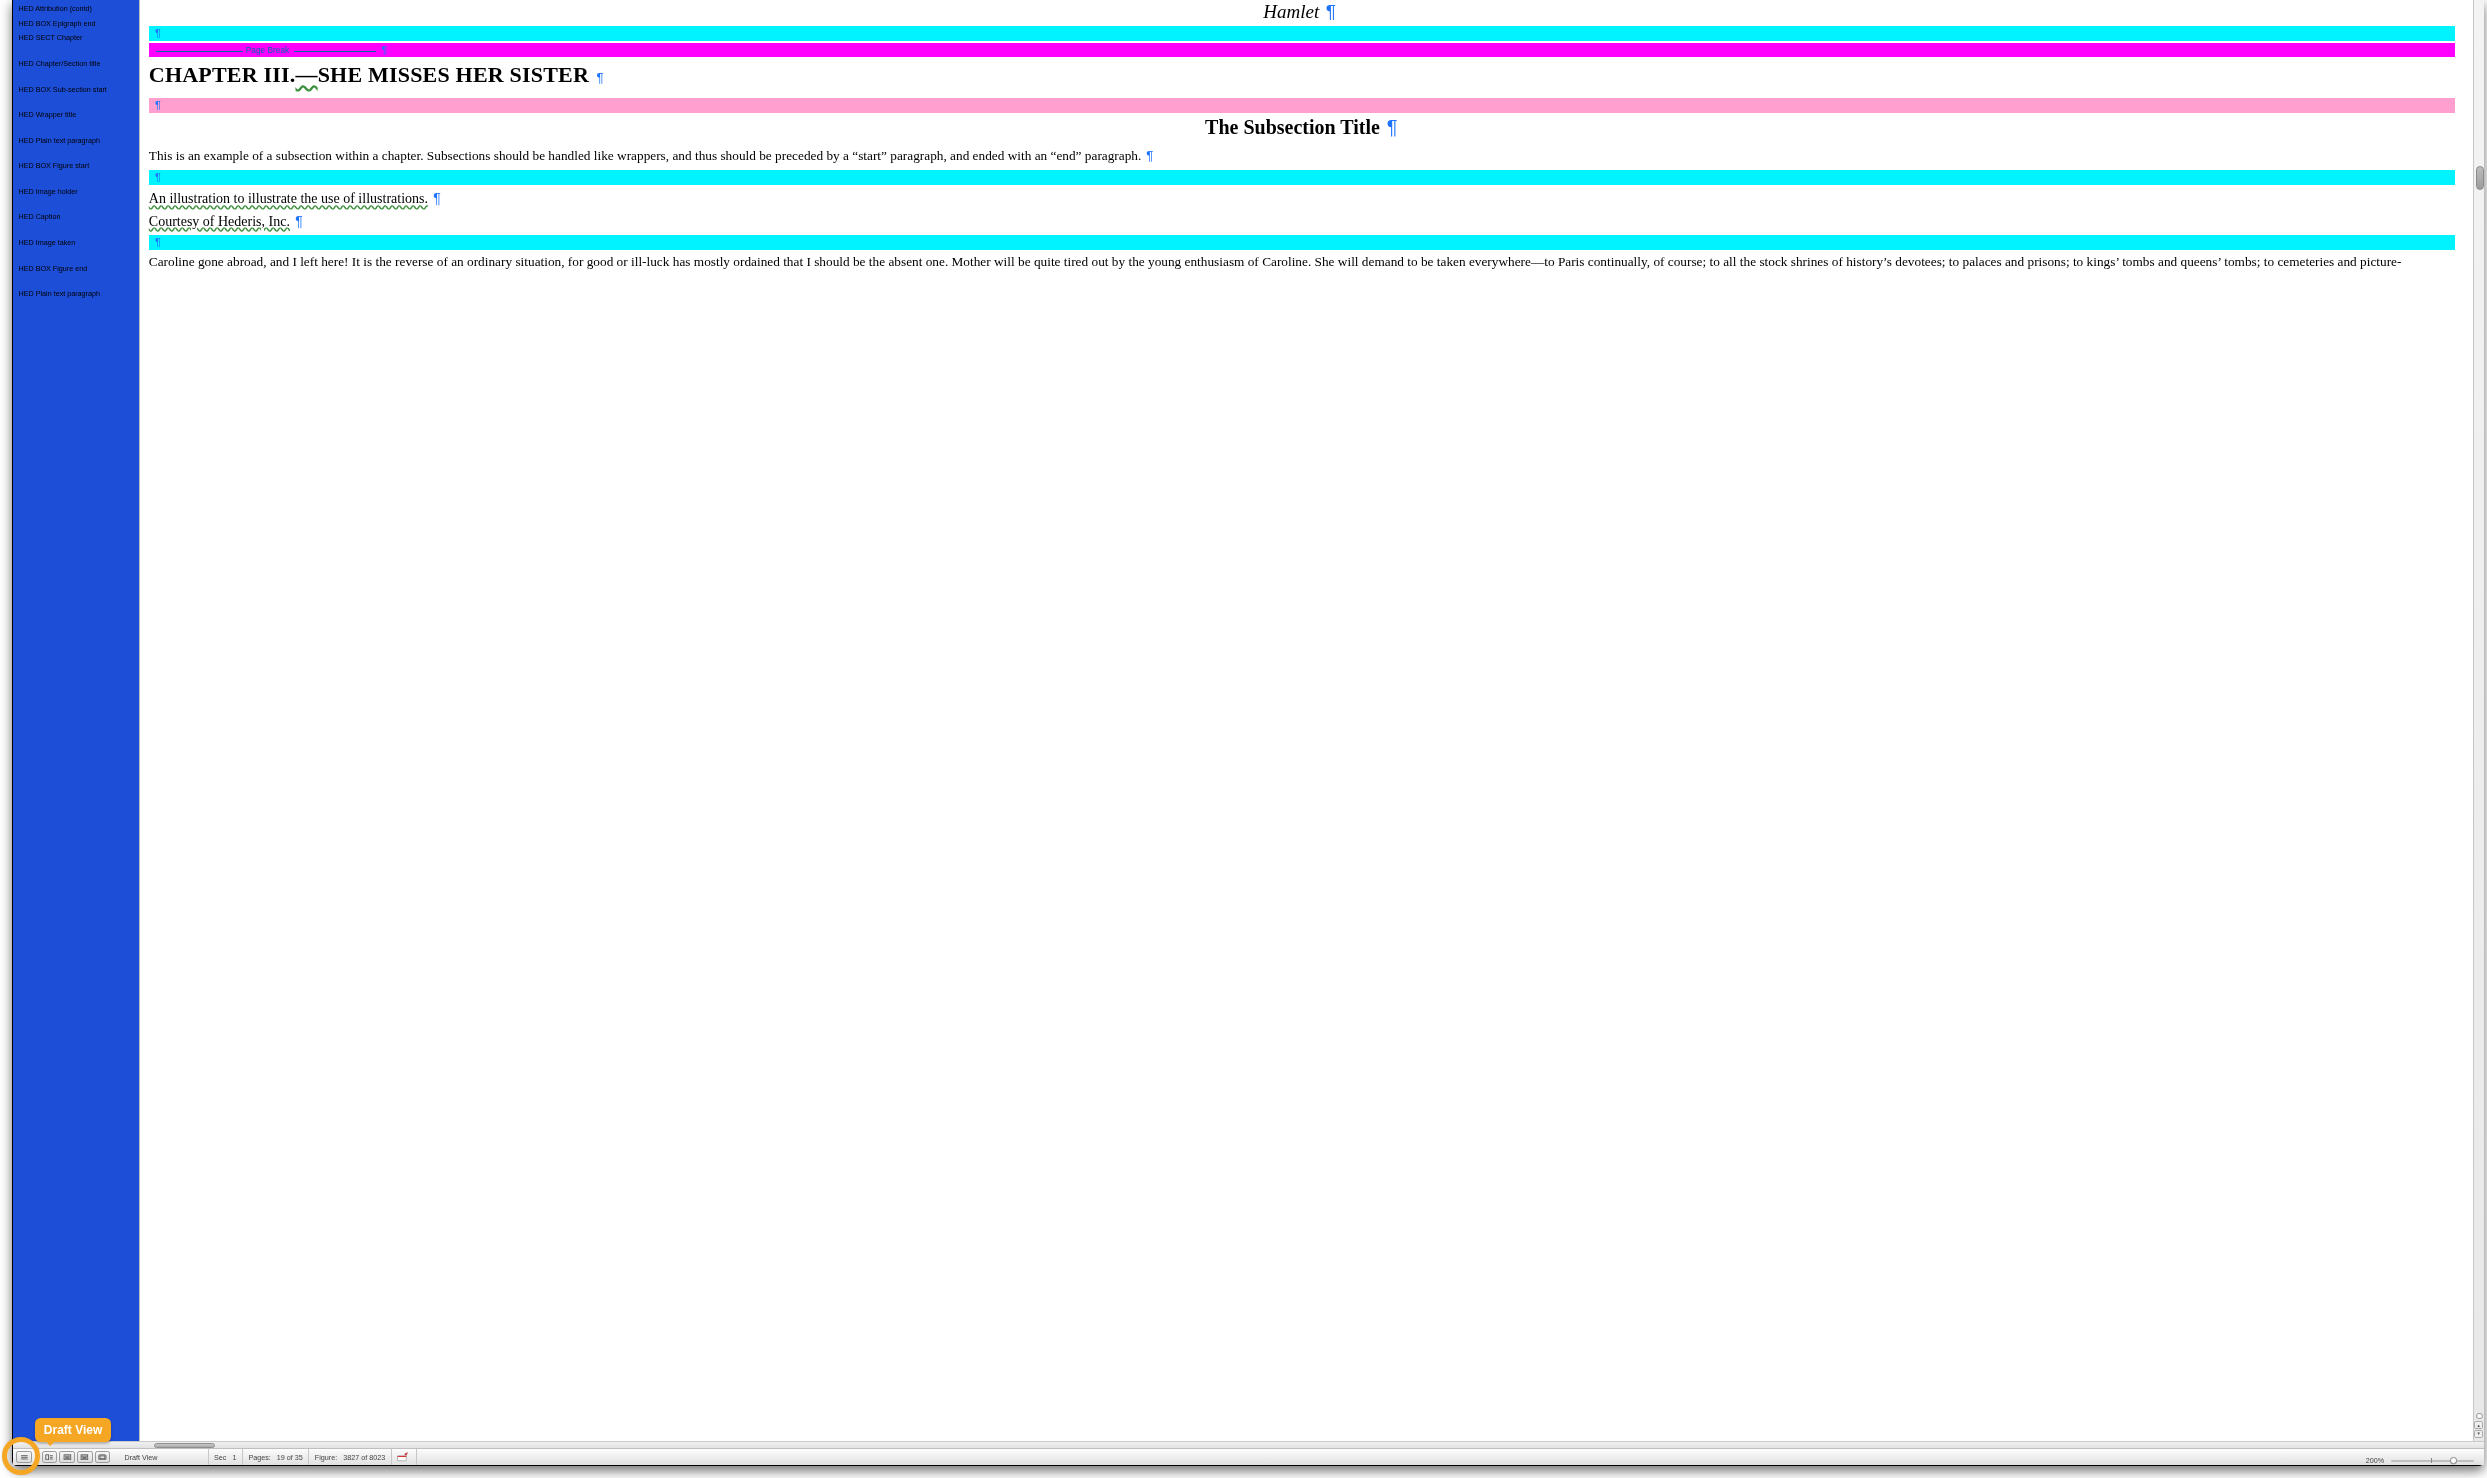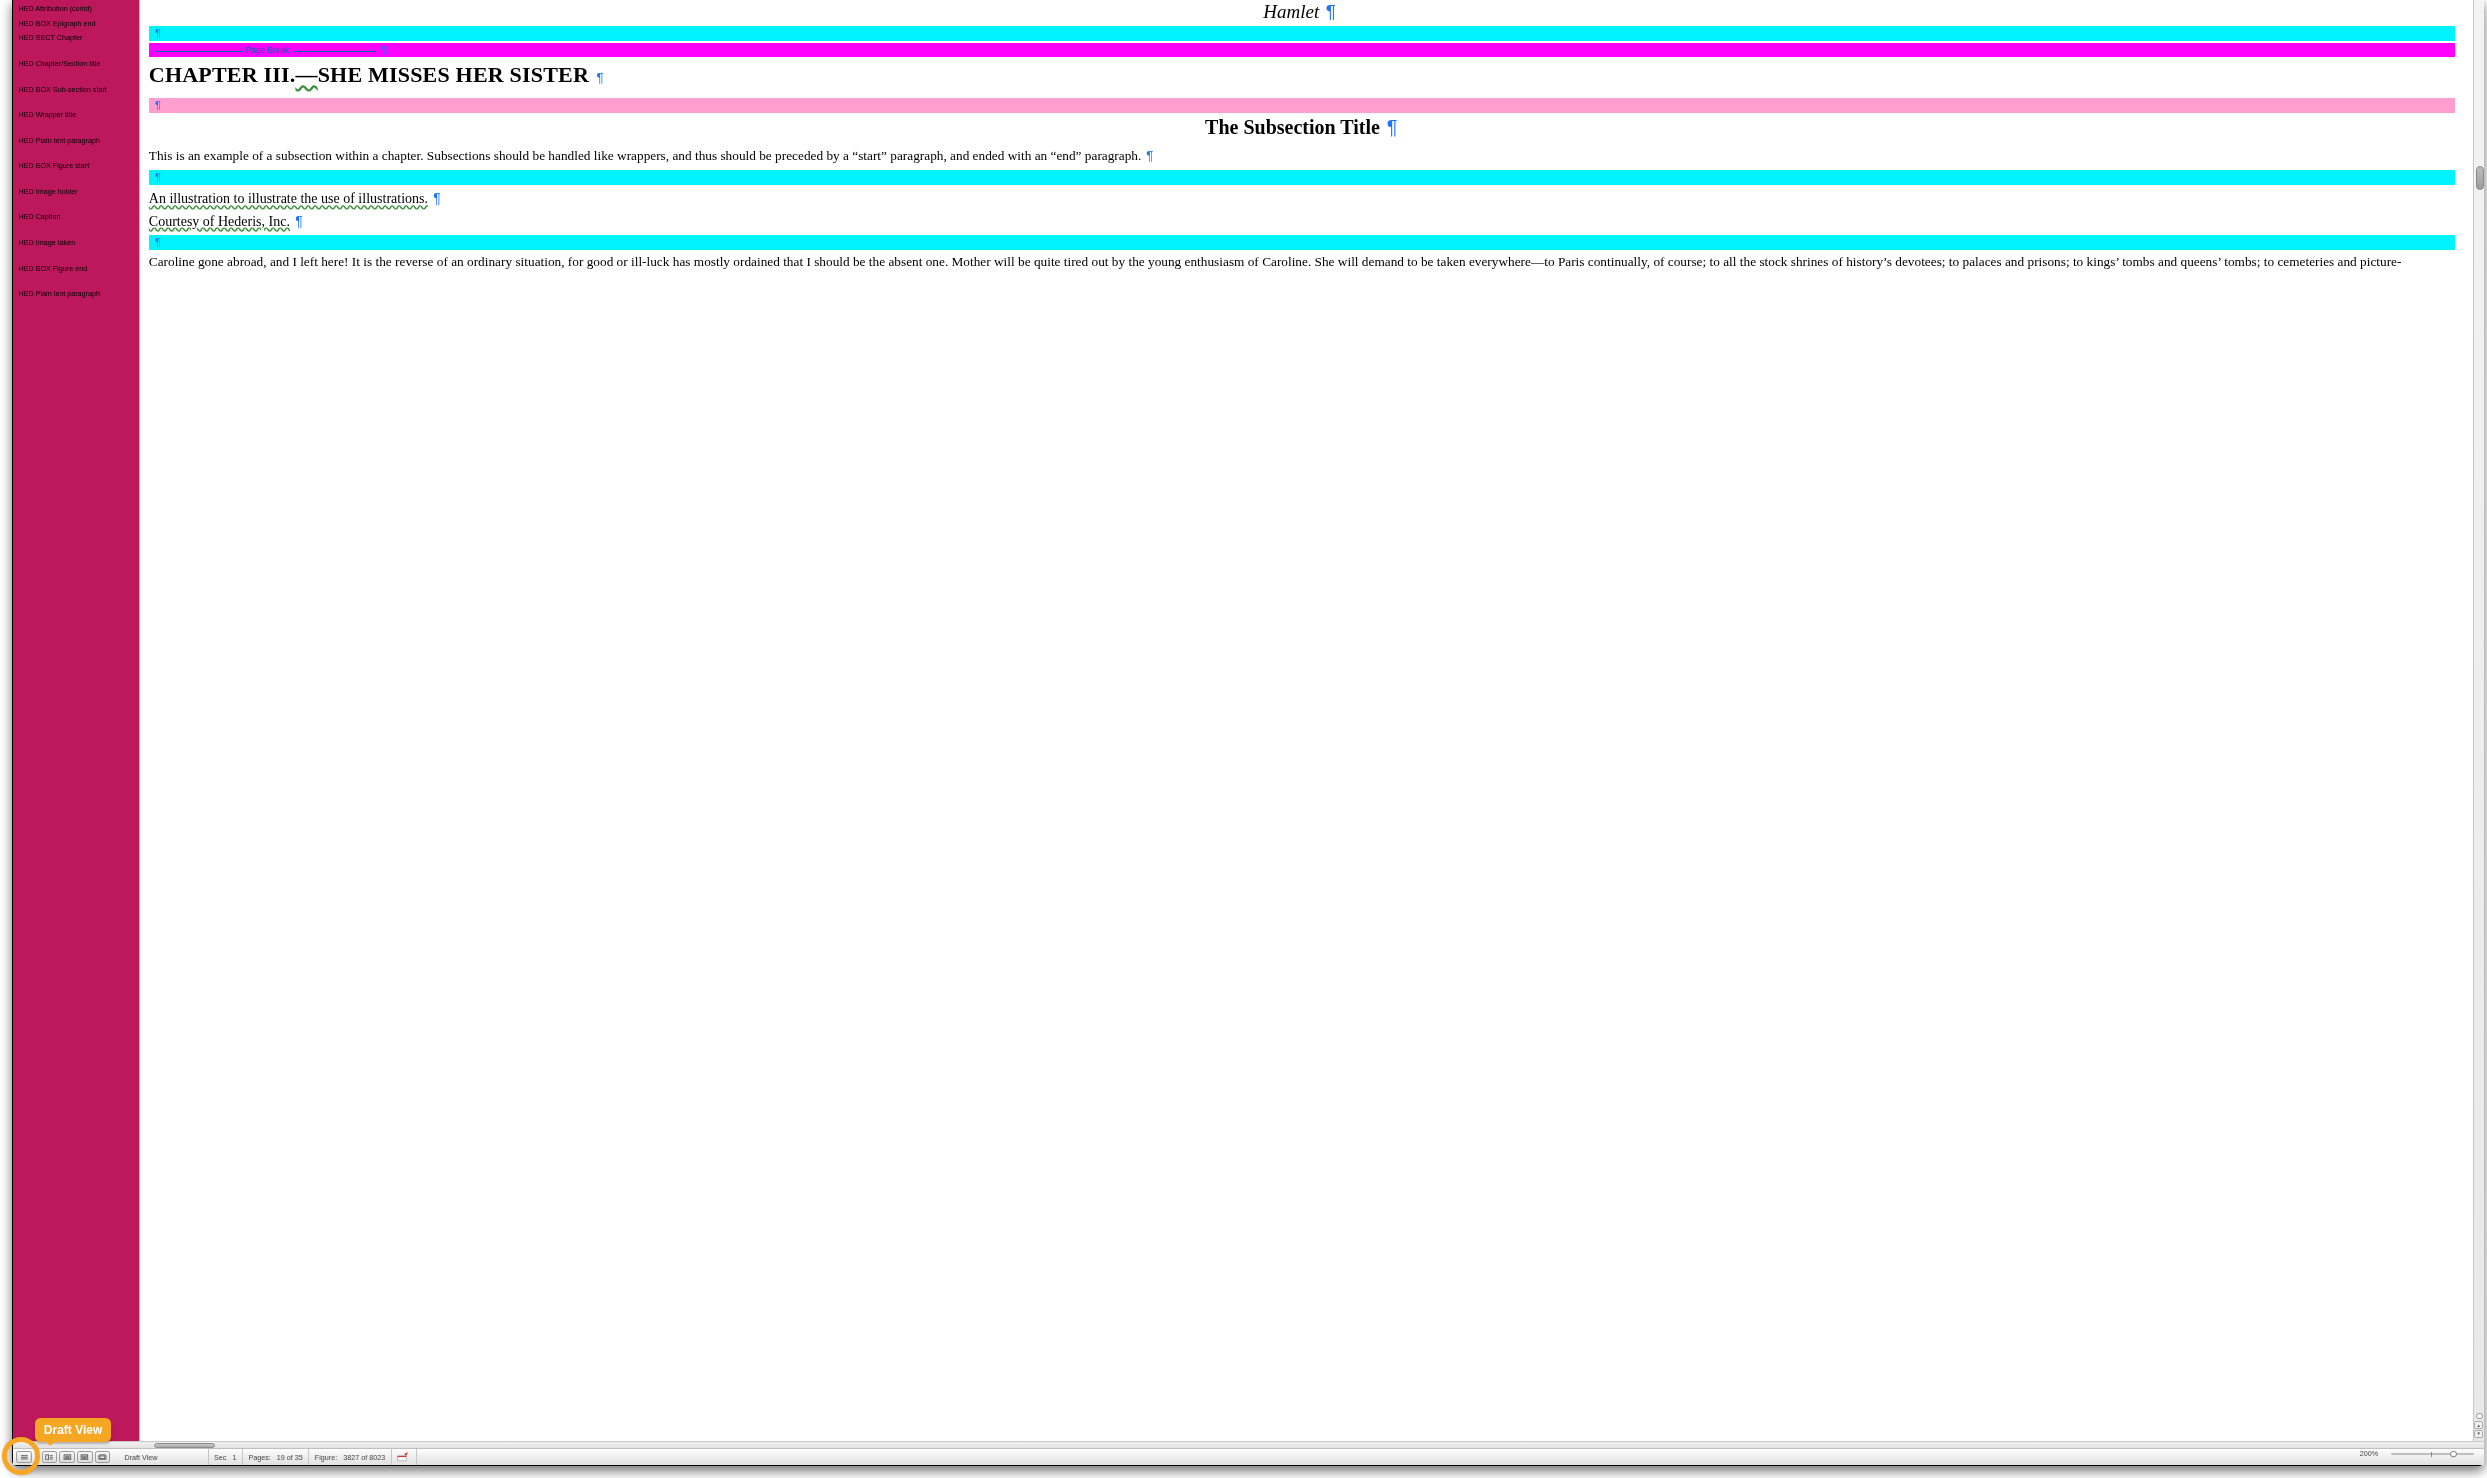--- a/index.html
+++ b/index.html
@@ -15,21 +15,21 @@
     border-right: none;
     border-radius: 0 0 5.5px 5.5px;
     box-shadow: 0 4.4px 12px rgba(0,0,0,.55);
     display: flex;
     flex-direction: column;
   }
   .mainrow { flex: 1 1 auto; display: flex; min-height: 0; }
   
   .stylepane {
     width: 127px;
-    background: #be185d;
+    background: #1d4ed8;
     border-right: 0.6px solid #bbb;
     padding: 2.2px 0;
     overflow: hidden;
     font-size: 7.2px;
     color: #000;
   }
   .style-item { padding: 2.2px 5.5px 14.4px 5.5px; white-space: nowrap; }
   .style-item.short { padding-bottom: 3.3px; }
   
   .docwrap { flex: 1 1 auto; position: relative; background: #fff; overflow: hidden; }
@@ -83,21 +83,21 @@
     width: 15.5px; height: 12px; border: 0.6px solid #9a9a9a; border-radius: 2.2px;
     background: linear-gradient(#f6f6f6,#dcdcdc);
     display:flex; align-items:center; justify-content:center;
   }
   .viewbtn.first-gap { margin-right: 7.7px; }
   .viewbtn svg { width: 8.8px; height: 6.6px; }
   .viewbtn .ln { stroke:#555; stroke-width:1.6; }
   .cell { border-left: 0.6px solid #c7c7c7; padding: 0 5.5px; display:flex; align-items:center; white-space:nowrap; }
   .cell.first { border-left: none; padding-left: 11px; min-width: 94px; }
   .spell-icon svg { width: 12px; height: 10px; }
-  .zoom-group { margin-left: auto; display:flex; align-items:flex-start; padding-right: 10px; gap: 13px; }
+  .zoom-group { margin-left: auto; display:flex; align-items:flex-end; padding-right: 10px; gap: 7px; }
   .zoom-slider { position: relative; width: 83px; height: 8.8px; }
   .zoom-slider .track { position:absolute; top:3.9px; left:0; right:0; height:1.7px; background:#bfbfbf; border-radius:1.1px;}
   .zoom-slider .knob { position:absolute; top:1.1px; left:59px; width:6.6px; height:6.6px; border-radius:50%; background:#fff; border:0.6px solid #888; box-shadow:0 0.6px 0.6px rgba(0,0,0,.2);}
   .zoom-slider .tick { position:absolute; top:2.2px; left:40px; width:0.6px; height:5px; background:#888;}
   
   .hscroll { height: 7.2px; background: linear-gradient(#f0f0f0,#e2e2e2); border-top:0.6px solid #c9c9c9; position: relative; }
   .hscroll .hthumb { position:absolute; left: 141px; top:1.1px; height:4.4px; width: 61px; border-radius:2.8px;
     background: linear-gradient(#c9c9c9,#a9a9a9); border:0.6px solid #8e8e8e;}
   
   .callout {

